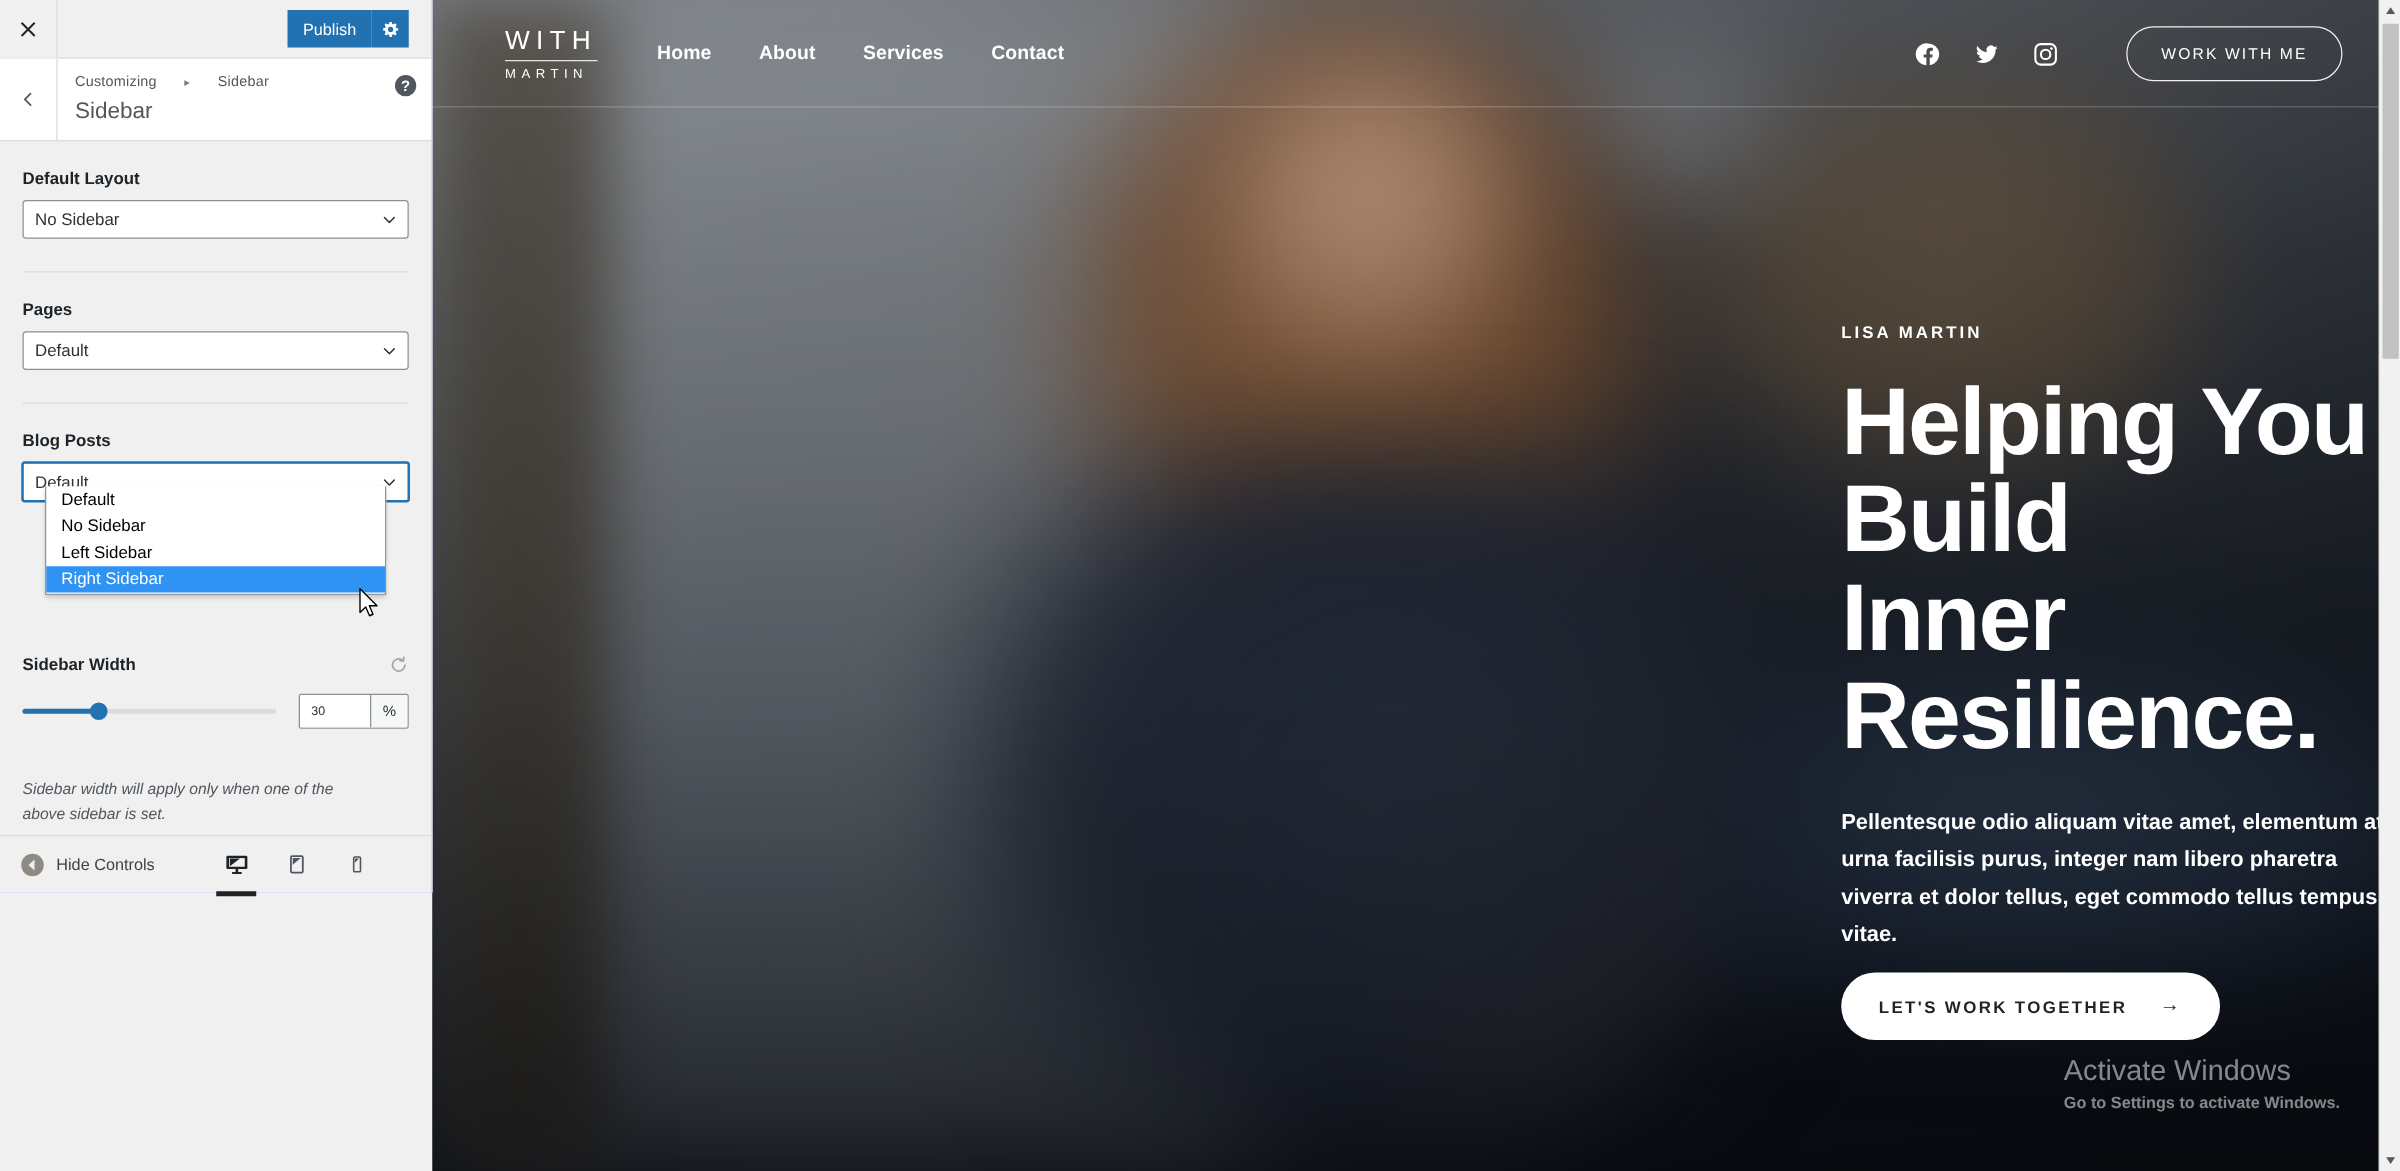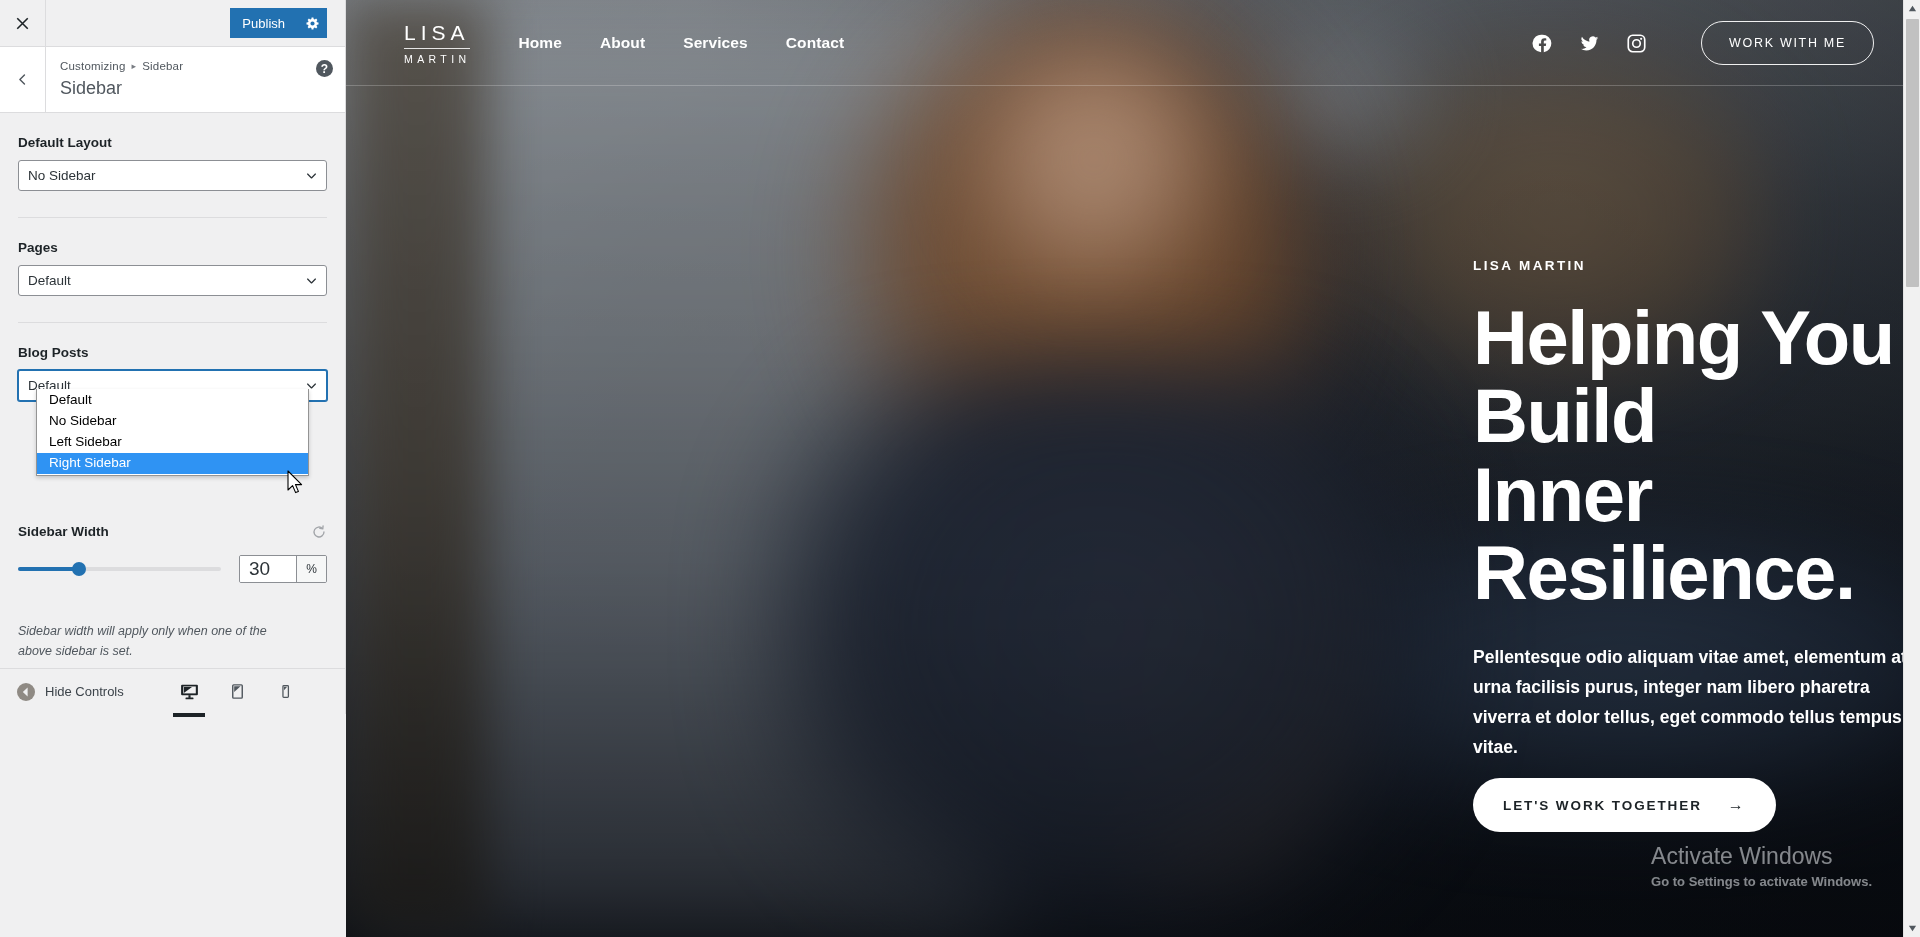--- a/index.html
+++ b/index.html
@@ -53,21 +53,21 @@
   }
   .cz-back {
     width: 46px; flex: 0 0 46px; display: flex; align-items: center;
     justify-content: center; border-right: 1px solid #dcdcde;
     cursor: pointer; background: #fff;
   }
   .cz-back svg { width: 13px; height: 13px; }
   .cz-titles { padding: 11px 14px 12px 14px; flex: 1; }
   .cz-breadcrumb {
     font-size: 11.5px; color: #50575e; letter-spacing: 0.2px;
-    display: flex; align-items: flex-start; gap: 6px; line-height: 16px;
+    display: flex; align-items: flex-start; gap: 22px; line-height: 16px;
   }
   .cz-breadcrumb .sep { font-size: 9px; color: #787c82; }
   .cz-panel-title {
     font-size: 18px; color: #50575e; font-weight: 400;
     line-height: 24px; margin-top: 2px;
   }
   .cz-help {
     position: absolute; right: 12px; top: 13px;
     width: 17px; height: 17px; border-radius: 50%;
     background: #50575e; color: #fff; font-size: 12px;
@@ -124,21 +124,21 @@
   .slider-fill { position: absolute; left:0; top:0; bottom:0; background:#2271b1; border-radius:3px; }
   .slider-thumb {
     position: absolute; width: 14px; height: 14px; border-radius: 50%;
     background: #2271b1; top: 50%; transform: translate(-50%,-50%); cursor: pointer;
   }
   .num-box {
     display: flex; border: 1px solid #8c8f94; border-radius: 2px;
     background: #fff; height: 28px; width: 88px; overflow: hidden;
   }
   .num-val {
-    flex: 1; font-size: 19px; color: #2c3338; display: flex;
+    flex: 1; font-size: 10px; color: #2c3338; display: flex;
     align-items: center; padding-left: 9px; background: #fff;
     border: none; outline: none; font-family: "Liberation Sans", sans-serif;
   }
   .num-unit {
     width: 30px; border-left: 1px solid #8c8f94; font-size: 12px;
     color: #2c3338; display: flex; align-items: center; justify-content: center;
     background: #f6f7f7;
   }
   .ctrl-desc {
     font-size: 12.5px; color: #50575e; font-style: italic;
@@ -414,21 +414,21 @@
       <div class="hero-blob blob-desk"></div>
       <div class="hero-blob blob-hair"></div>
       <div class="hero-blob blob-face"></div>
       <div class="hero-blob blob-shirt"></div>
       <div class="hero-blob blob-jacket"></div>
       <div class="hero-veil"></div>
     </div>
 
     <header class="site-header">
       <div class="brand">
-        <div class="brand-top">LISA</div>
+        <div class="brand-top">WITH</div>
         <div class="brand-bottom">MARTIN</div>
       </div>
       <nav class="nav">
         <a href="#">Home</a>
         <a href="#">About</a>
         <a href="#">Services</a>
         <a href="#">Contact</a>
       </nav>
       <div class="header-right">
         <div class="socials">

